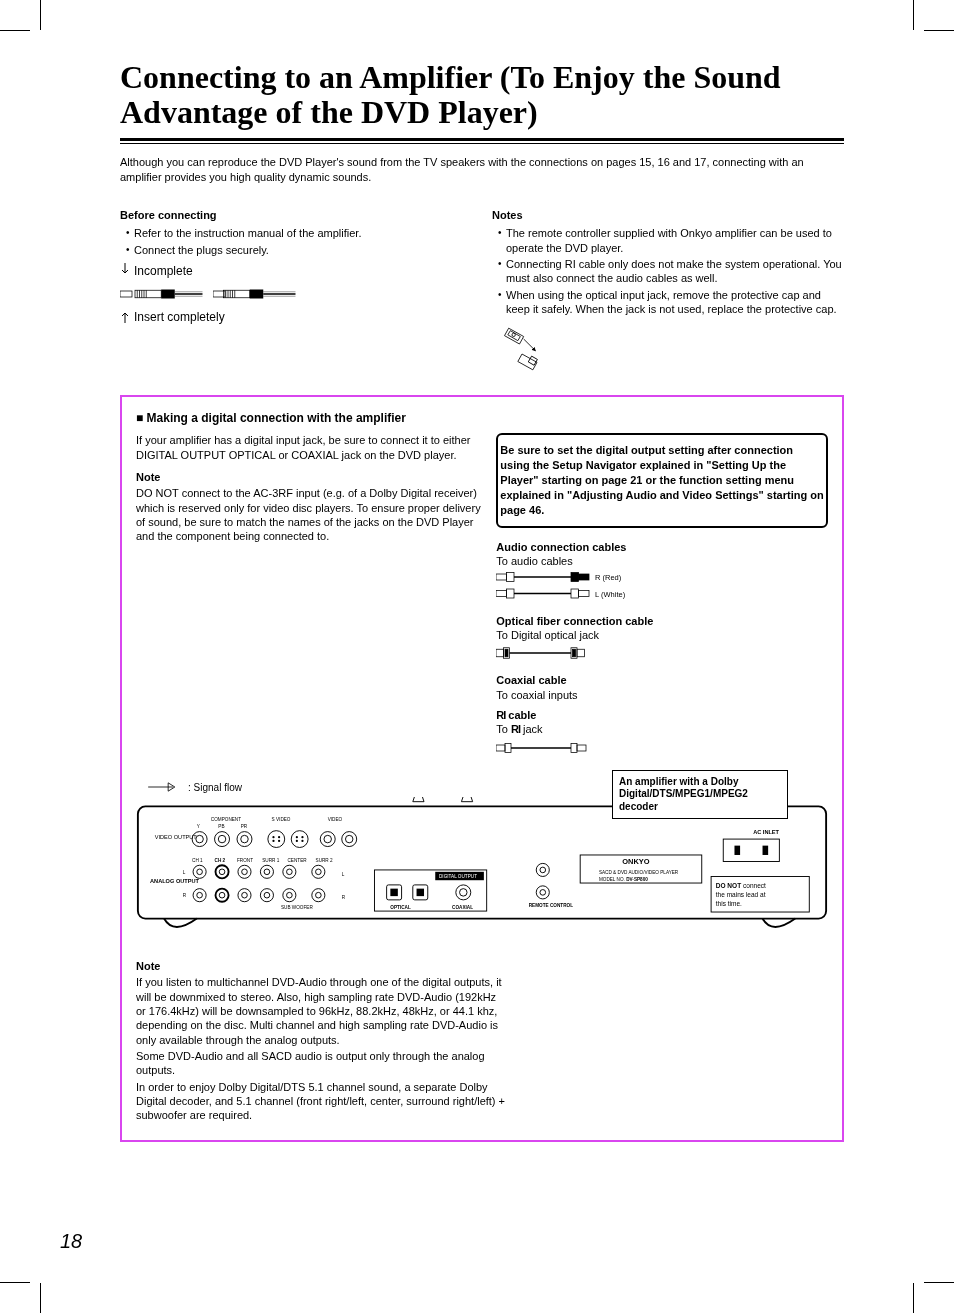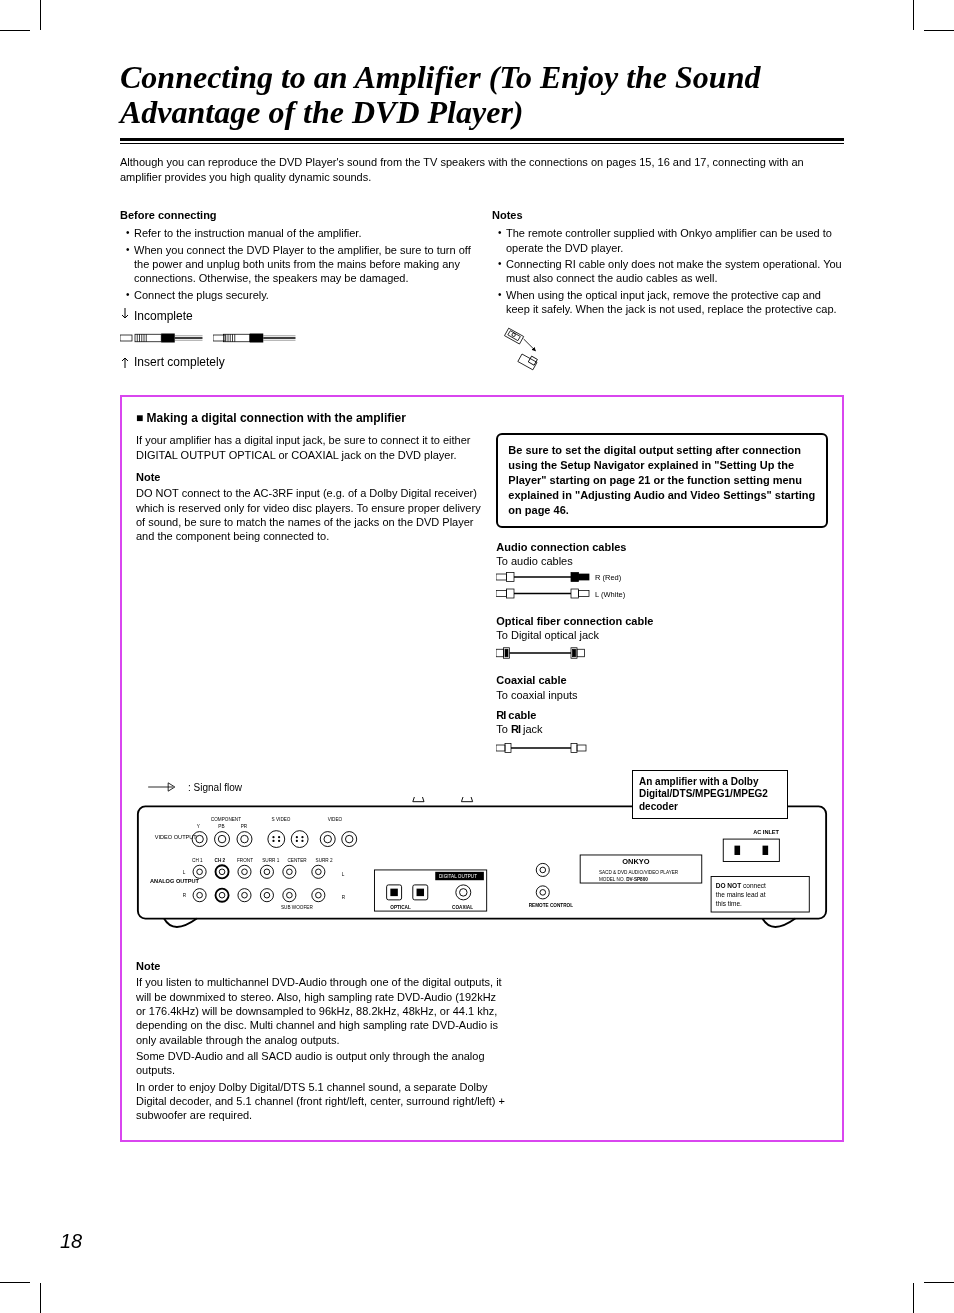--- a/index.html
+++ b/index.html
@@ -26,21 +26,20 @@
     height: 1313px;
     padding: 60px 80px 60px 90px;
   }
   h1.title {
     font-family: "Times New Roman", Times, serif;
     font-weight: bold;
     font-size: 32px;
     line-height: 1.1;
     margin: 0 0 4px 0;
     padding: 0 30px;
-    font-style: italic;
   }
   .rule-thick { border-top: 3px solid #000; margin: 8px 30px 2px 30px; }
   .rule-thin { border-top: 1px solid #000; margin: 0 30px 10px 30px; }
   .intro { font-size: 11px; line-height: 1.35; padding: 0 30px 8px 30px; }
   .two-col { display: flex; gap: 20px; padding: 0 30px; }
   .col { flex: 1; font-size: 11px; line-height: 1.3; }
   .col h4 { font-size: 11px; font-weight: bold; margin: 4px 0 4px 0; }
   .bullets { margin: 0; padding: 0 0 0 6px; list-style: none; }
   .bullets li { position: relative; padding-left: 8px; margin-bottom: 2px; }
   .bullets li::before { content: "•"; position: absolute; left: 0; top: 0; font-size: 10px; }
@@ -56,42 +55,42 @@
   }
   .section-box h3 { font-size: 12px; font-weight: bold; margin: 0 0 8px 0; }
   .section-box h3::before { content: "■ "; }
   .section-inner { display: flex; gap: 12px; font-size: 11px; line-height: 1.3; }
   .left-inner { flex: 1.05; }
   .right-inner { flex: 1; }
   .note-label { font-weight: bold; font-size: 11px; margin: 8px 0 2px 0; }
   .callout-box {
     border: 2px solid #000;
     border-radius: 6px;
-    padding: 8px 10px;
+    padding: 8px 2px;
     font-size: 11px;
     font-weight: bold;
     line-height: 1.35;
     margin-bottom: 12px;
   }
   .cable-label { font-size: 11px; margin: 6px 0 0 0; }
   .cable-label b { font-weight: bold; }
   .cable-pair-svg { width: 150px; height: 36px; }
   .small-conn-svg { width: 150px; height: 22px; }
   .rear-panel {
     margin-top: 20px;
     position: relative;
   }
   .panel-svg { width: 100%; height: auto; }
   .signal-flow { font-size: 10px; display: flex; align-items: flex-start; gap: 6px; margin-bottom: 4px; margin-left: 10px;}
   .arrow-svg { width: 36px; height: 10px; }
   .amp-box {
     position: absolute;
     right: 40px;
     top: -12px;
-    width: 156px;
+    width: 176px;
     border: 1px solid #000;
     font-size: 10px;
     font-weight: bold;
     padding: 5px 6px;
     background: #fff;
     line-height: 1.25;
   }
   .note-bottom { font-size: 11px; line-height: 1.3; margin-top: 18px; max-width: 370px; }
   .note-bottom h4 { font-size: 11px; font-weight: bold; margin: 0 0 2px 0; }
   .page-num { position: absolute; bottom: 60px; left: 60px; font-size: 20px; font-family: Arial, sans-serif; font-style: italic; }
@@ -115,21 +114,20 @@
   <div class="rule-thick"></div>
   <div class="rule-thin"></div>
 
   <p class="intro">Although you can reproduce the DVD Player's sound from the TV speakers with the connections on pages 15, 16 and 17, connecting with an amplifier provides you high quality dynamic sounds.</p>
 
   <div class="two-col">
     <div class="col">
       <h4>Before connecting</h4>
       <ul class="bullets">
         <li>Refer to the instruction manual of the amplifier.</li>
-        <li>When you connect the DVD Player to the amplifier, be sure to turn off the power and unplug both units from the mains before making any connections. Otherwise, the speakers may be damaged.</li>
         <li>Connect the plugs securely.</li>
       </ul>
       <div class="plug-diagram">
         <div class="plug-row">
           <span>
             <svg width="10" height="14" viewBox="0 0 10 14">
                 <path d="M5 0 v10 M2 7 l3 3 l3 -3" stroke="#000" fill="none" stroke-width="1"></path>
               </svg>
           </span>
           <span>Incomplete</span>

